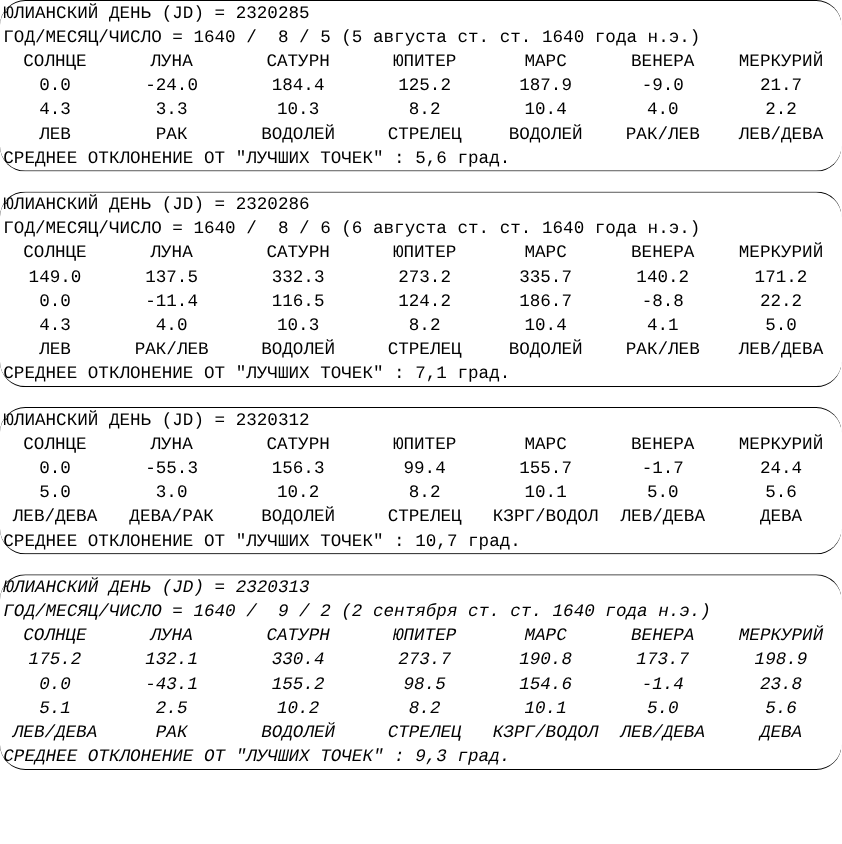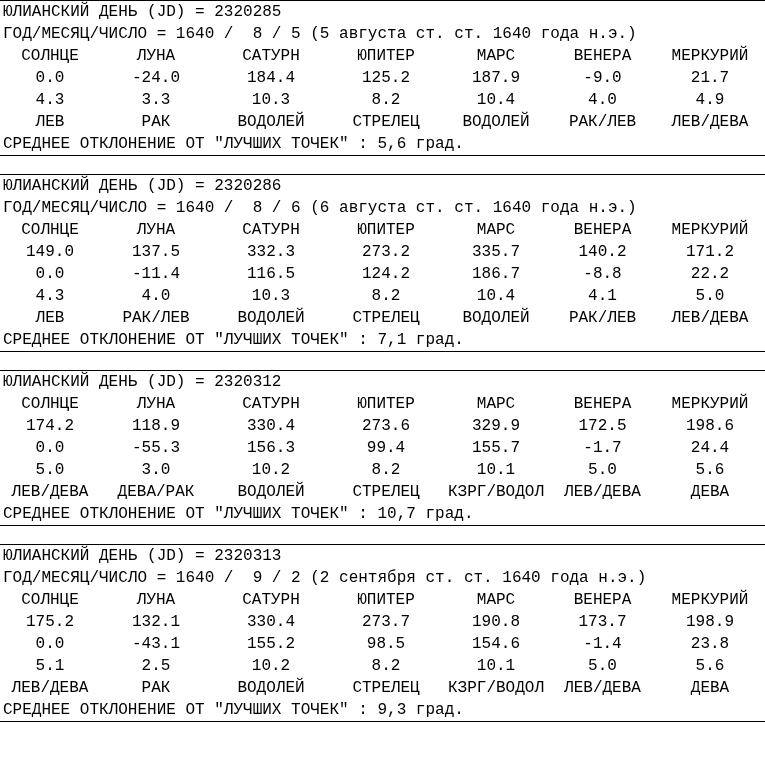--- a/index.html
+++ b/index.html
@@ -3,23 +3,23 @@
 <meta charset="utf-8">
 <style>
   html, body { margin:0; padding:0; }
   body {
     width:765px; height:767px; background:#ffffff; color:#000000;
     font-family:"Liberation Mono","DejaVu Sans Mono",monospace;
     font-size:16px; line-height:22px; overflow:hidden;
   }
   .block {
     border-top:1px solid #000000; border-bottom:1px solid #000000;
-    margin:0 0 18px 0; background:#ffffff;
+    margin:0 0 18px 0; background:#ffffff;border-radius:23px;
   }
-  .block:last-child { margin-bottom:0; }
+  .block:last-child { margin-bottom:0;font-style:italic; }
   .line { white-space:pre; padding-left:3px; height:22px; }
   table.planets { width:765px; border-collapse:collapse; table-layout:fixed; }
   table.planets th, table.planets td {
     padding:0; margin:0; font-weight:normal; text-align:center;
     font-size:16px; line-height:22px; height:22px; white-space:pre; overflow:hidden;
   }
   col.c1{width:100px} col.c2{width:112px} col.c3{width:118px} col.c4{width:112px}
   col.c5{width:108px} col.c6{width:105px} col.c7{width:110px}
 </style>
 </head>
@@ -57,21 +57,21 @@
       <td>-9.0</td>
       <td>21.7</td>
     </tr>
     <tr>
       <td>4.3</td>
       <td>3.3</td>
       <td>10.3</td>
       <td>8.2</td>
       <td>10.4</td>
       <td>4.0</td>
-      <td>4.9</td>
+      <td>2.2</td>
     </tr>
     <tr>
       <td>ЛЕВ</td>
       <td>РАК</td>
       <td>ВОДОЛЕЙ</td>
       <td>СТРЕЛЕЦ</td>
       <td>ВОДОЛЕЙ</td>
       <td>РАК/ЛЕВ</td>
       <td>ЛЕВ/ДЕВА</td>
     </tr>
@@ -160,29 +160,20 @@
         <tr>
       <th>СОЛНЦЕ</th>
       <th>ЛУНА</th>
       <th>САТУРН</th>
       <th>ЮПИТЕР</th>
       <th>МАРС</th>
       <th>ВЕНЕРА</th>
       <th>МЕРКУРИЙ</th>
     </tr>
     <tr>
-      <td>174.2</td>
-      <td>118.9</td>
-      <td>330.4</td>
-      <td>273.6</td>
-      <td>329.9</td>
-      <td>172.5</td>
-      <td>198.6</td>
-    </tr>
-    <tr>
       <td>0.0</td>
       <td>-55.3</td>
       <td>156.3</td>
       <td>99.4</td>
       <td>155.7</td>
       <td>-1.7</td>
       <td>24.4</td>
     </tr>
     <tr>
       <td>5.0</td>

